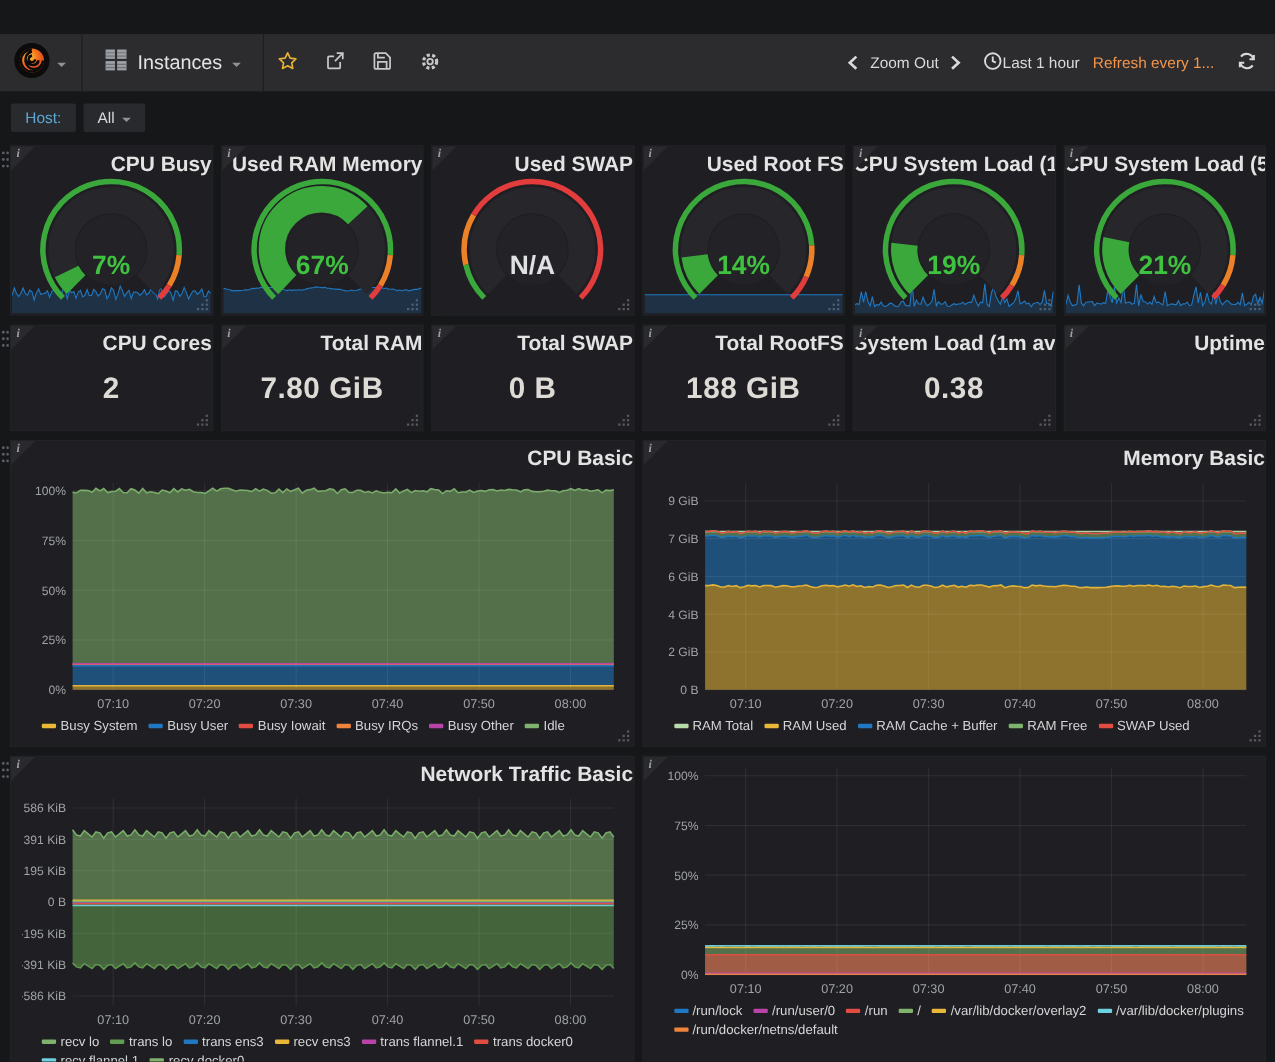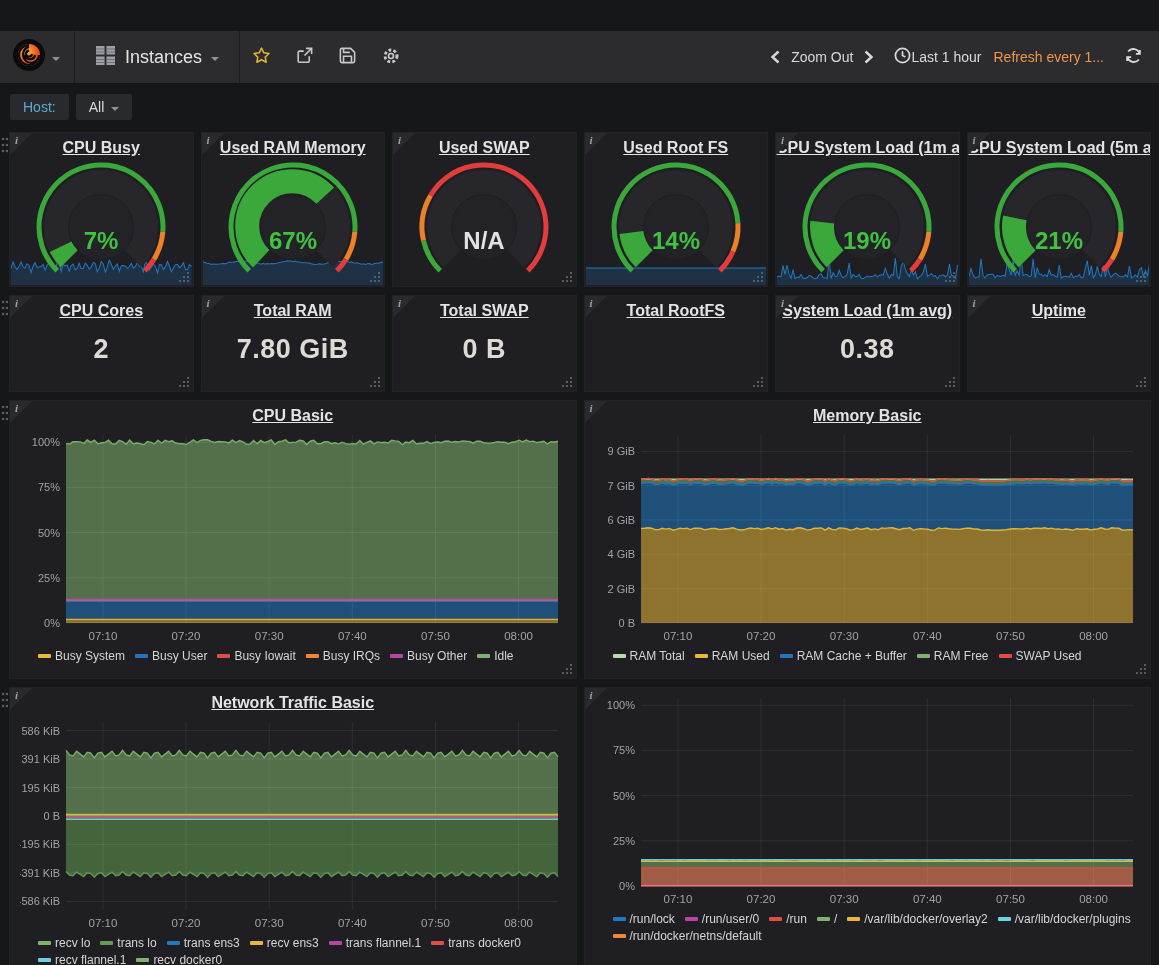--- a/index.html
+++ b/index.html
@@ -25,21 +25,21 @@
   
   .submenu{padding:11px 10px 13px 10px;display:flex;gap:7px;}
   .chip{height:26px;display:flex;align-items:center;padding:0 13px;background:#292a2d;border-radius:2px;font-size:14px;cursor:pointer;}
   .chip.host-label{color:#5ca9d6;}
   .chip .caret{margin-left:7px;}
   
   #dashboard{padding:0 9px 0 10px;}
   .row{display:flex;gap:9px;margin-bottom:10px;position:relative;}
   .row-handle{position:absolute;left:-9px;top:4px;}
   .panel{position:relative;background:#1f1f23;box-shadow:0 0 0 1px #232327;flex:1;overflow:hidden;}
-  .panel-title{text-align:center;font-size:16px;font-weight:bold;color:#e3e3e3;padding-top:6px;white-space:nowrap;overflow:hidden;text-decoration:underline;}
+  .panel-title{text-align:right;font-size:19px;font-weight:bold;color:#e3e3e3;padding-top:6px;white-space:nowrap;overflow:hidden;}
   .corner{position:absolute;top:0;left:0;width:0;height:0;border-top:22px solid #2a2a2e;border-right:22px solid transparent;}
   .info-i{position:absolute;top:1px;left:5px;font:italic bold 11px "Liberation Serif","DejaVu Serif",serif;color:#9da2a7;}
   .resize-grip{position:absolute;right:4px;bottom:4px;width:2px;height:2px;background:#5a5b5f;
     box-shadow:-4px 0 #5a5b5f,-8px 0 #5a5b5f,0 -4px #5a5b5f,-4px -4px #5a5b5f,0 -8px #5a5b5f;}
   
   .row-gauges .panel{height:153px;}
   .gauge-wrap{position:absolute;left:0;right:0;top:24px;display:flex;justify-content:center;}
   .spark{position:absolute;left:1px;right:1px;bottom:1px;height:32px;width:calc(100% - 2px);}
   
   .row-stats .panel{height:95px;}
@@ -339,20 +339,21 @@
         <span class="info-i">i</span>
         <span class="resize-grip"></span>
         <div class="panel-title">Total SWAP</div>
         <div class="stat-value">0 B</div>
       </div>
       <div class="panel">
         <span class="corner"></span>
         <span class="info-i">i</span>
         <span class="resize-grip"></span>
         <div class="panel-title">Total RootFS</div>
+        <div class="stat-value">188 GiB</div>
       </div>
       <div class="panel">
         <span class="corner"></span>
         <span class="info-i">i</span>
         <span class="resize-grip"></span>
         <div class="panel-title">System Load (1m avg)</div>
         <div class="stat-value">0.38</div>
       </div>
       <div class="panel">
         <span class="corner"></span>

